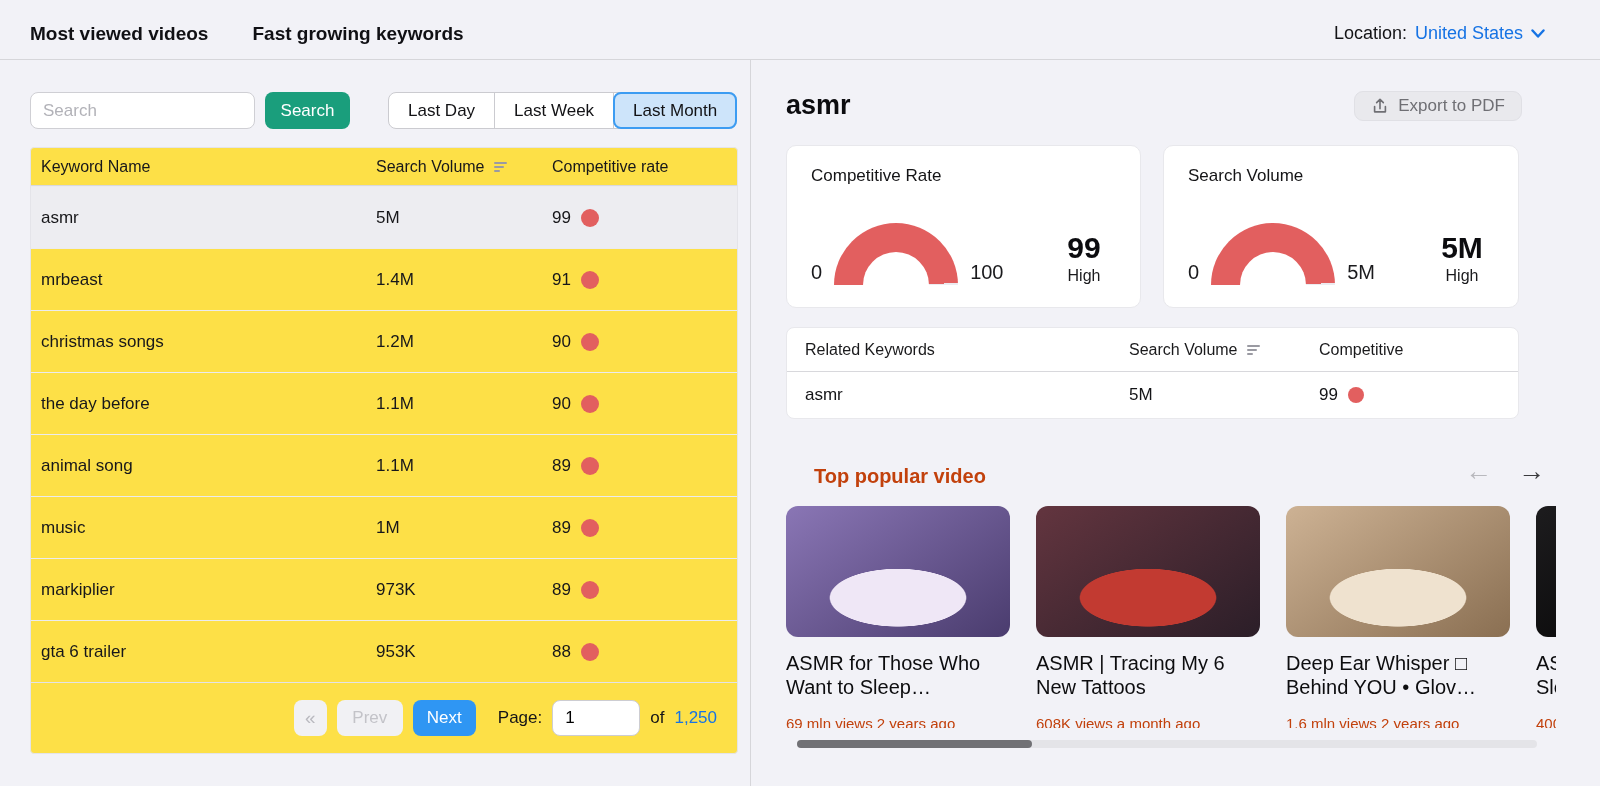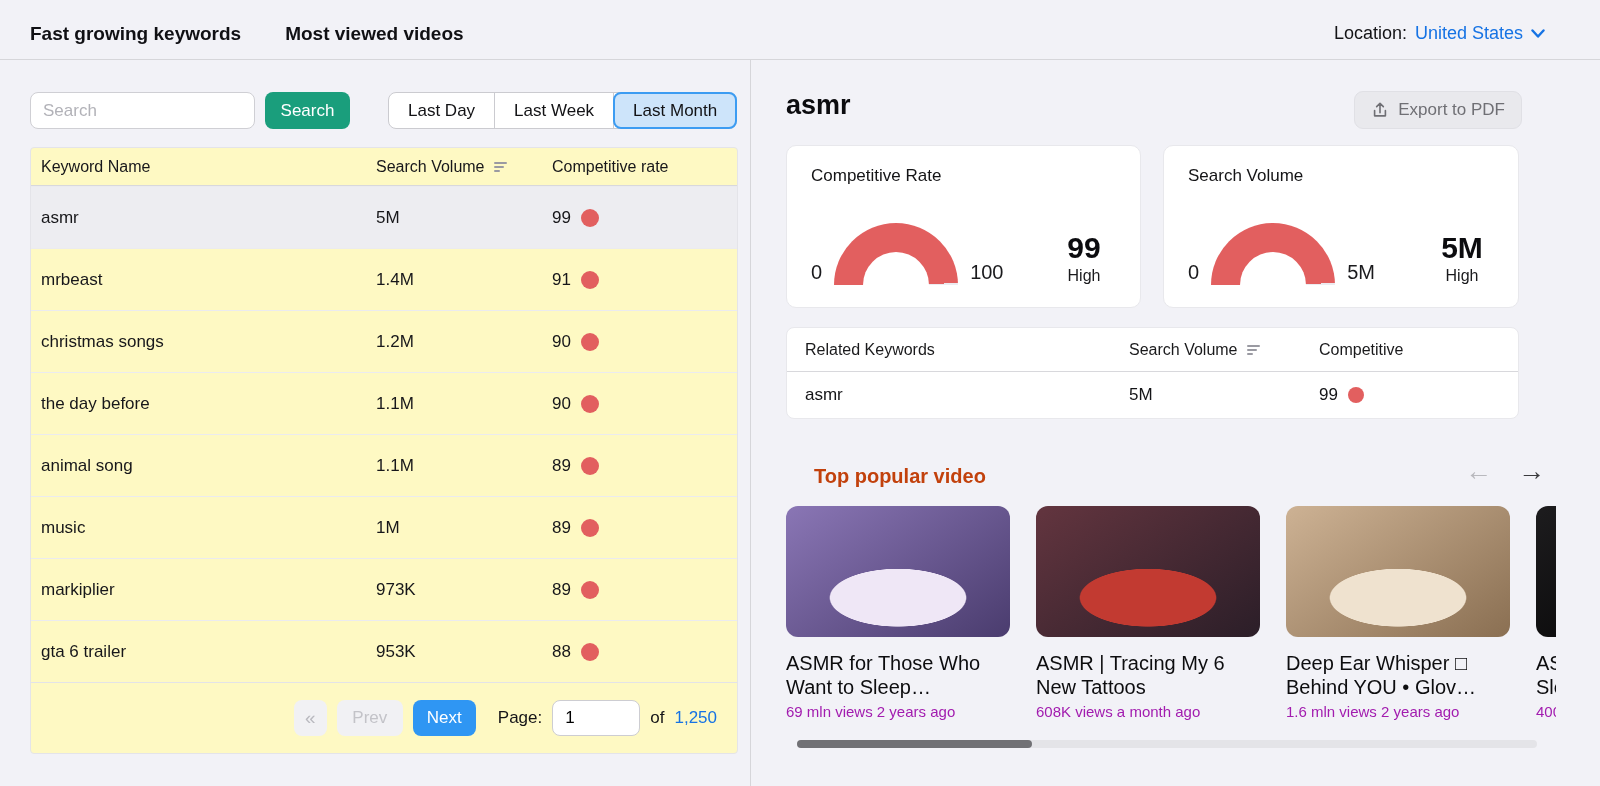--- a/index.html
+++ b/index.html
@@ -19,21 +19,21 @@
   .left-panel { position:absolute; top:60px; left:0; width:751px; bottom:0; border-right:1px solid #d6d6da; }
   .search-row { position:absolute; top:32px; left:0; right:0; height:37px; }
   .search-input { position:absolute; left:30px; top:0; width:225px; height:37px; border:1px solid #cfcfd4; border-radius:8px; background:#fff; font-size:17px; padding:0 12px; color:#222; outline:none; font-family:inherit; }
   .search-input::placeholder { color:#b2b2b8; }
   .search-btn { position:absolute; left:265px; top:0; width:85px; height:37px; border:none; border-radius:8px; background:#1a9e7c; color:#fff; font-size:17px; font-family:inherit; cursor:pointer; }
   .segmented { position:absolute; left:388px; top:0; height:37px; display:flex; background:#fff; border:1px solid #cbcbd0; border-radius:8px; }
   .seg-btn { display:flex; align-items:center; padding:0 19px; font-size:17px; color:#121215; background:transparent; border:none; font-family:inherit; cursor:pointer; border-right:1px solid #cbcbd0; }
   .seg-btn:last-child { border-right:none; }
   .seg-btn.selected { background:#cde4fa; border:2px solid #3c9cf2; border-radius:8px; margin:-1px; padding:0 18px; }
 
-  .table-card { position:absolute; left:30px; top:87px; width:708px; background:#fef9c3; border:1px solid #e4e4e9; border-radius:4px; }
+  .table-card { position:absolute; left:30px; top:87px; width:708px; background:#fde047; border:1px solid #e4e4e9; border-radius:4px; }
   .t-header { display:flex; align-items:center; height:38px; font-size:16px; color:#17171a; border-bottom:1px solid #d8d8dc; }
   .col-k { width:345px; padding-left:10px; }
   .col-v { width:176px; display:flex; align-items:center; }
   .col-r { flex:1; }
   .sort-icon { display:inline-flex; flex-direction:column; gap:2px; margin-left:9px; cursor:pointer; }
   .sort-icon i { display:block; height:2px; border-radius:1px; background:#9a9aa2; }
   .sort-icon i:nth-child(1){ width:13px; } .sort-icon i:nth-child(2){ width:10px; } .sort-icon i:nth-child(3){ width:6px; }
   .t-row { display:flex; align-items:center; height:62px; font-size:17px; color:#17171a; border-top:1px solid #ebebef; cursor:pointer; }
   .t-row:first-of-type { border-top:none; }
   .t-row.selected { background:#ededf1; }
@@ -45,21 +45,21 @@
   .pg-first { width:33px; background:#f1f1f4; color:#b9b9bf; font-size:19px; }
   .pg-prev { width:66px; background:#f1f1f4; color:#c3c3c8; }
   .pg-next { width:63px; background:#2f96f3; color:#fff; }
   .pg-label { margin-left:12px; }
   .pg-input { width:88px; height:36px; border:1px solid #cdcdd2; border-radius:8px; font-size:17px; padding:0 12px; font-family:inherit; outline:none; }
   .pg-total { color:#1673e4; cursor:pointer; }
 
   
   .right-panel { position:absolute; top:60px; left:752px; right:0; bottom:0; overflow:hidden; }
   .kw-title { position:absolute; left:34px; top:30px; font-size:27px; font-weight:700; color:#0c0c0f; }
-  .export-btn { position:absolute; right:78px; top:31px; height:38px; display:flex; align-items:center; gap:9px; padding:0 16px; background:#e9e9ed; border:1px solid #e0e0e5; border-radius:9px; color:#6f6f74; font-size:17px; font-family:inherit; cursor:pointer; }
+  .export-btn { position:absolute; right:78px; top:31px; height:30px; display:flex; align-items:center; gap:9px; padding:0 16px; background:#e9e9ed; border:1px solid #e0e0e5; border-radius:9px; color:#6f6f74; font-size:17px; font-family:inherit; cursor:pointer; }
 
   .gauge-card { position:absolute; top:85px; width:355px; height:163px; background:#fff; border:1px solid #e8e8ec; border-radius:10px; padding:20px 24px 22px 24px; display:flex; flex-direction:column; }
   .gauge-card.c1 { left:34px; } .gauge-card.c2 { left:411px; width:356px; }
   .gauge-title { font-size:17px; color:#141416; }
   .gauge-row { margin-top:auto; display:flex; align-items:flex-end; }
   .gauge-min, .gauge-max { font-size:20px; color:#1a1a1d; padding-bottom:1px; }
   .gauge-min { margin-right:12px; } .gauge-max { margin-left:12px; }
   .donut { position:relative; width:124px; height:62px; border-radius:124px 124px 0 0; overflow:hidden; }
   .donut::after { content:""; position:absolute; left:29px; bottom:0; width:66px; height:33px; background:#fff; border-radius:66px 66px 0 0; }
   .gauge-value-col { margin-left:auto; text-align:center; align-self:center; margin-top:14px; min-width:64px; }
@@ -76,36 +76,36 @@
   .videos-heading { position:absolute; left:34px; top:405px; font-size:20px; font-weight:700; color:#c2410c;margin-left:28px; }
   .carousel-arrows { position:absolute; right:55px; top:398px; display:flex; gap:26px; font-size:27px; }
   .arrow { cursor:pointer; line-height:1; }
   .arrow.prev { color:#b9b9be; }
   .arrow.next { color:#3a3a3d; }
 
   .carousel { position:absolute; left:34px; top:446px; width:770px; height:222px; display:flex; gap:26px; overflow:hidden; }
   .video-card { width:224px; flex:none; cursor:pointer; }
   .video-thumb { width:224px; height:131px; border-radius:12px; }
   .video-title { margin-top:14px; font-size:20px; line-height:24px; font-weight:500; color:#0d0d0f; white-space:pre-line; }
-  .video-meta { margin-top:4px; font-size:15px; color:#a21caf; }
+  .video-meta { margin-top:16px; font-size:15px; color:#c2410c; }
 
   .hscroll { position:absolute; left:45px; top:680px; width:740px; height:8px; border-radius:4px; background:#e4e4e8; cursor:pointer; }
   .hscroll-thumb { position:absolute; left:0; top:0; width:235px; height:8px; border-radius:4px; background:#717175; cursor:grab; }
 
   svg { display:block; }
 </style>
 </head>
 <body>
 
 <div id="app">
 
   <div class="topbar">
     <div class="tabs">
+      <div class="tab">Most viewed videos</div>
       <div class="tab">Fast growing keywords</div>
-      <div class="tab">Most viewed videos</div>
     </div>
     <div class="location">
       <span>Location:</span>
       <span class="loc-value">United States</span>
       <svg class="chev-down" viewBox="0 0 14 10">
           <path d="M1.5 1.5 L7 7.5 L12.5 1.5" fill="none" stroke="#1673e4" stroke-width="2.4" stroke-linecap="round" stroke-linejoin="round"></path>
         </svg>
     </div>
   </div>
 

